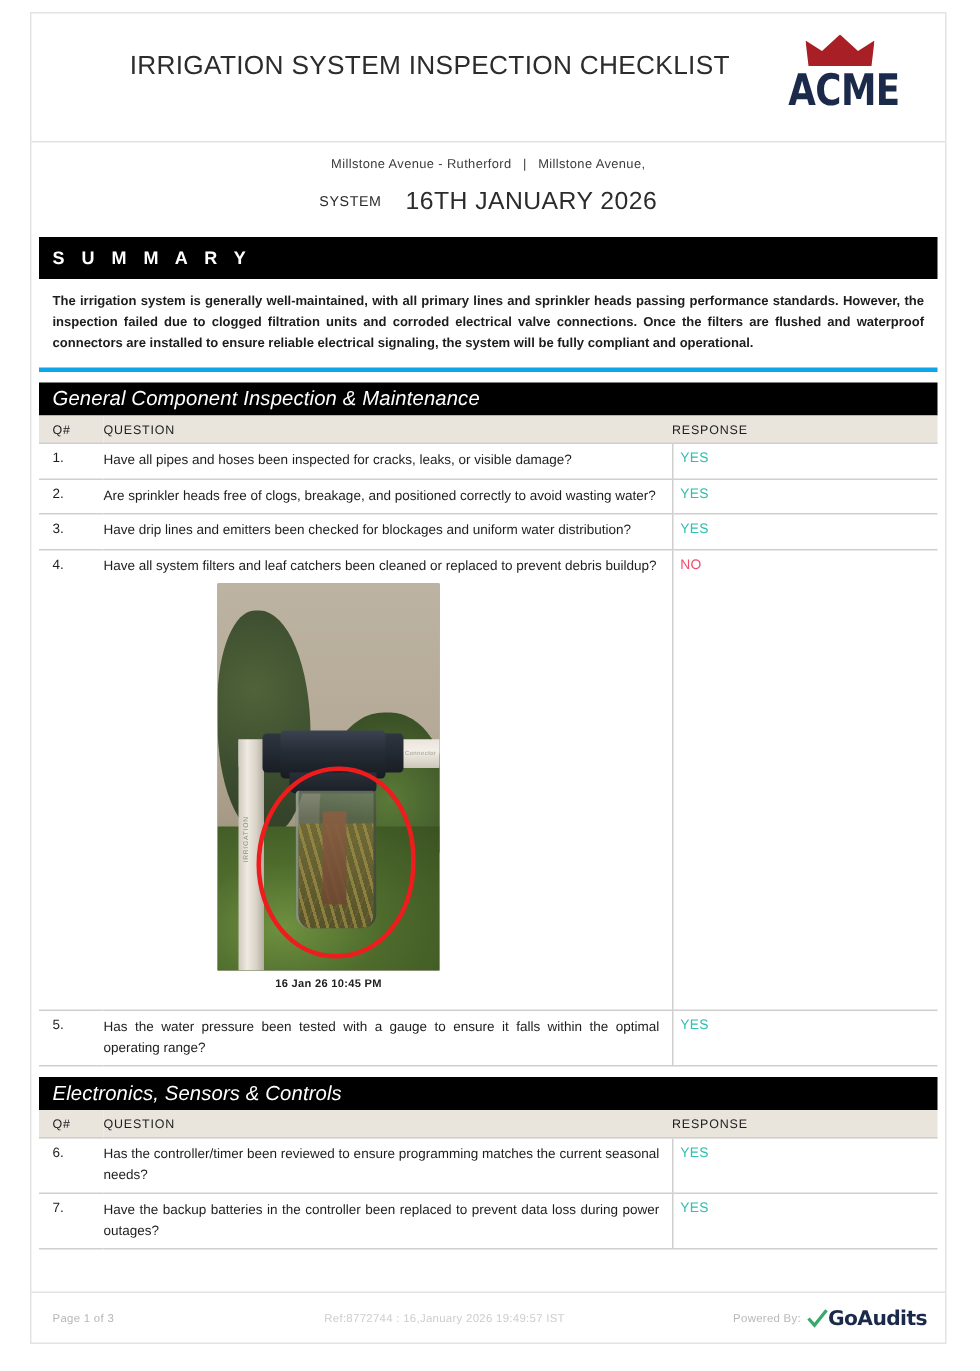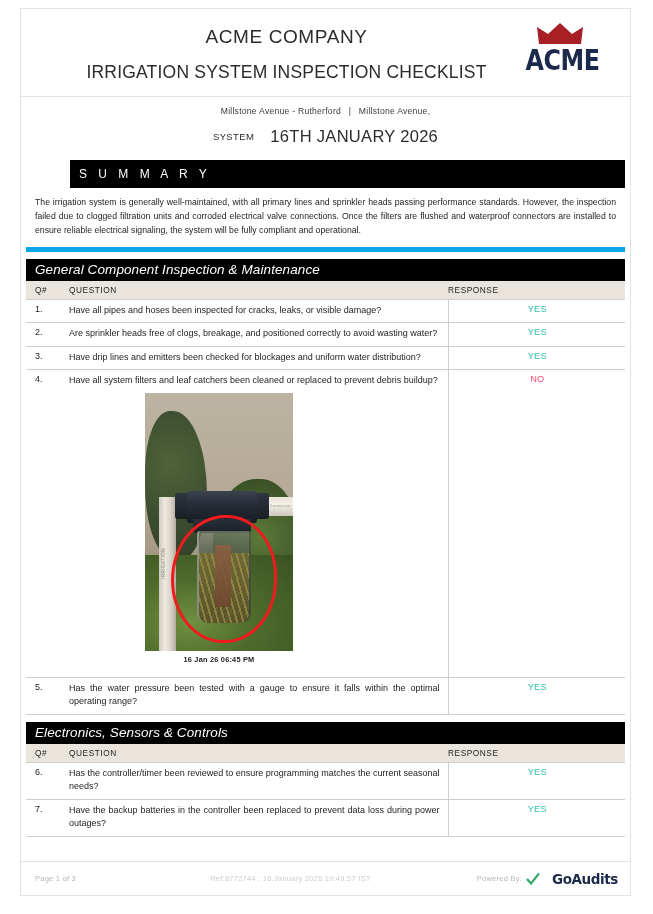--- a/index.html
+++ b/index.html
@@ -111,30 +111,30 @@
     position: relative;
   }
   .bar {
     background: #000000;
     color: #ffffff;
   }
   .summary-bar {
     font-size: 12px;
     letter-spacing: 4px;
     padding: 7px 9px 7px 9px;
-    font-weight: 400;
-    margin-left: 44px;
+    font-weight: 700;
   }
   .summary-body {
     padding: 7px 9px 10px 9px;
     font-size: 8.7px;
     line-height: 1.62;
     text-align: justify;
     color: #1d1d1d;
-    border-bottom: 5px solid #0ea5e9;
+    border-bottom: 3px solid #0ea5e9;
+    font-weight: bold;
   }
   .section-bar {
     font-size: 13.5px;
     padding: 3px 9px 4px 9px;
     font-weight: 400;
     letter-spacing: 0.1px;
     margin-top: 7px;
     font-style: italic;
   }
 
@@ -174,21 +174,20 @@
     line-height: 1.5;
     text-align: justify;
     color: #1d1d1d;
     border-right: 1px solid #cfcfcf;
     margin-top: 20px;
   }
   td.cell-r {
     padding: 4px 4px 5px 5px;
     font-size: 9.2px;
     letter-spacing: 0.2px;
-    text-align: center;
   }
   .resp-yes { color: #2fbfae; }
   .resp-no  { color: #ef4d6d; }
 
   
   .photo-wrap {
     padding: 5px 0 3px 76px;
   }
   .photo-frame {
     position: relative;
@@ -300,35 +299,34 @@
     height: 34px;
     display: flex;
     align-items: center;
     padding: 0 12px 0 14px;
     box-sizing: border-box;
   }
   .f-left  { flex: 0 0 auto; font-size: 7.6px; color: #b7b7b7; letter-spacing: .2px; }
   .f-mid   { flex: 1 1 auto; text-align: center; font-size: 7.6px; color: #cdcdcd; letter-spacing: .2px; margin-left: 28px; }
   .f-right { flex: 0 0 auto; display: flex; align-items: center; gap: 4px; }
   .powered { font-size: 7.6px; color: #b7b7b7; letter-spacing: .2px; }
-  .ga-logo { display: flex; align-items: center; gap: 12px; }
+  .ga-logo { display: flex; align-items: center; gap: 0; }
   .ga-text {
     font-family: "DejaVu Sans", sans-serif;
     font-size: 13.5px; font-weight: 700;
     color: #1b2a4a; letter-spacing: -0.4px;
   }
 </style>
 </head>
 <body>
 
 <div class="page">
 
   <div class="doc-header">
     <div class="title-block">
-      <div class="company-name">ACME COMPANY</div>
       <div class="doc-title">IRRIGATION SYSTEM INSPECTION CHECKLIST</div>
     </div>
     <div class="logo">
       <svg class="crown" width="46" height="22" viewBox="0 0 46 22">
         <path d="M2 21 L0 4 L11 11 L23 0 L35 11 L46 4 L44 21 Z" fill="#a81f25"></path>
       </svg>
       <span class="logo-word">ACME</span>
     </div>
   </div>
 
@@ -398,21 +396,21 @@
                     <div class="ph-cap"></div>
                     <div class="ph-collar"></div>
                     <div class="ph-bowl">
                       <div class="ph-debris"></div>
                       <div class="ph-core"></div>
                     </div>
                     <div class="ph-tag">IRRIGATION</div>
                     <div class="ph-tag2">Connector</div>
                     <div class="ph-circle"></div>
                   </div>
-                  <div class="photo-caption">16 Jan 26 06:45 PM</div>
+                  <div class="photo-caption">16 Jan 26 10:45 PM</div>
                 </div>
               </td>
               <td class="cell-r"><span class="resp-no">NO</span></td>
             </tr>
             <tr>
               <td class="cell-num">5.</td>
               <td class="cell-q">
                 <div>Has the water pressure been tested with a gauge to ensure it falls within the optimal operating range?</div>
               </td>
               <td class="cell-r"><span class="resp-yes">YES</span></td>

